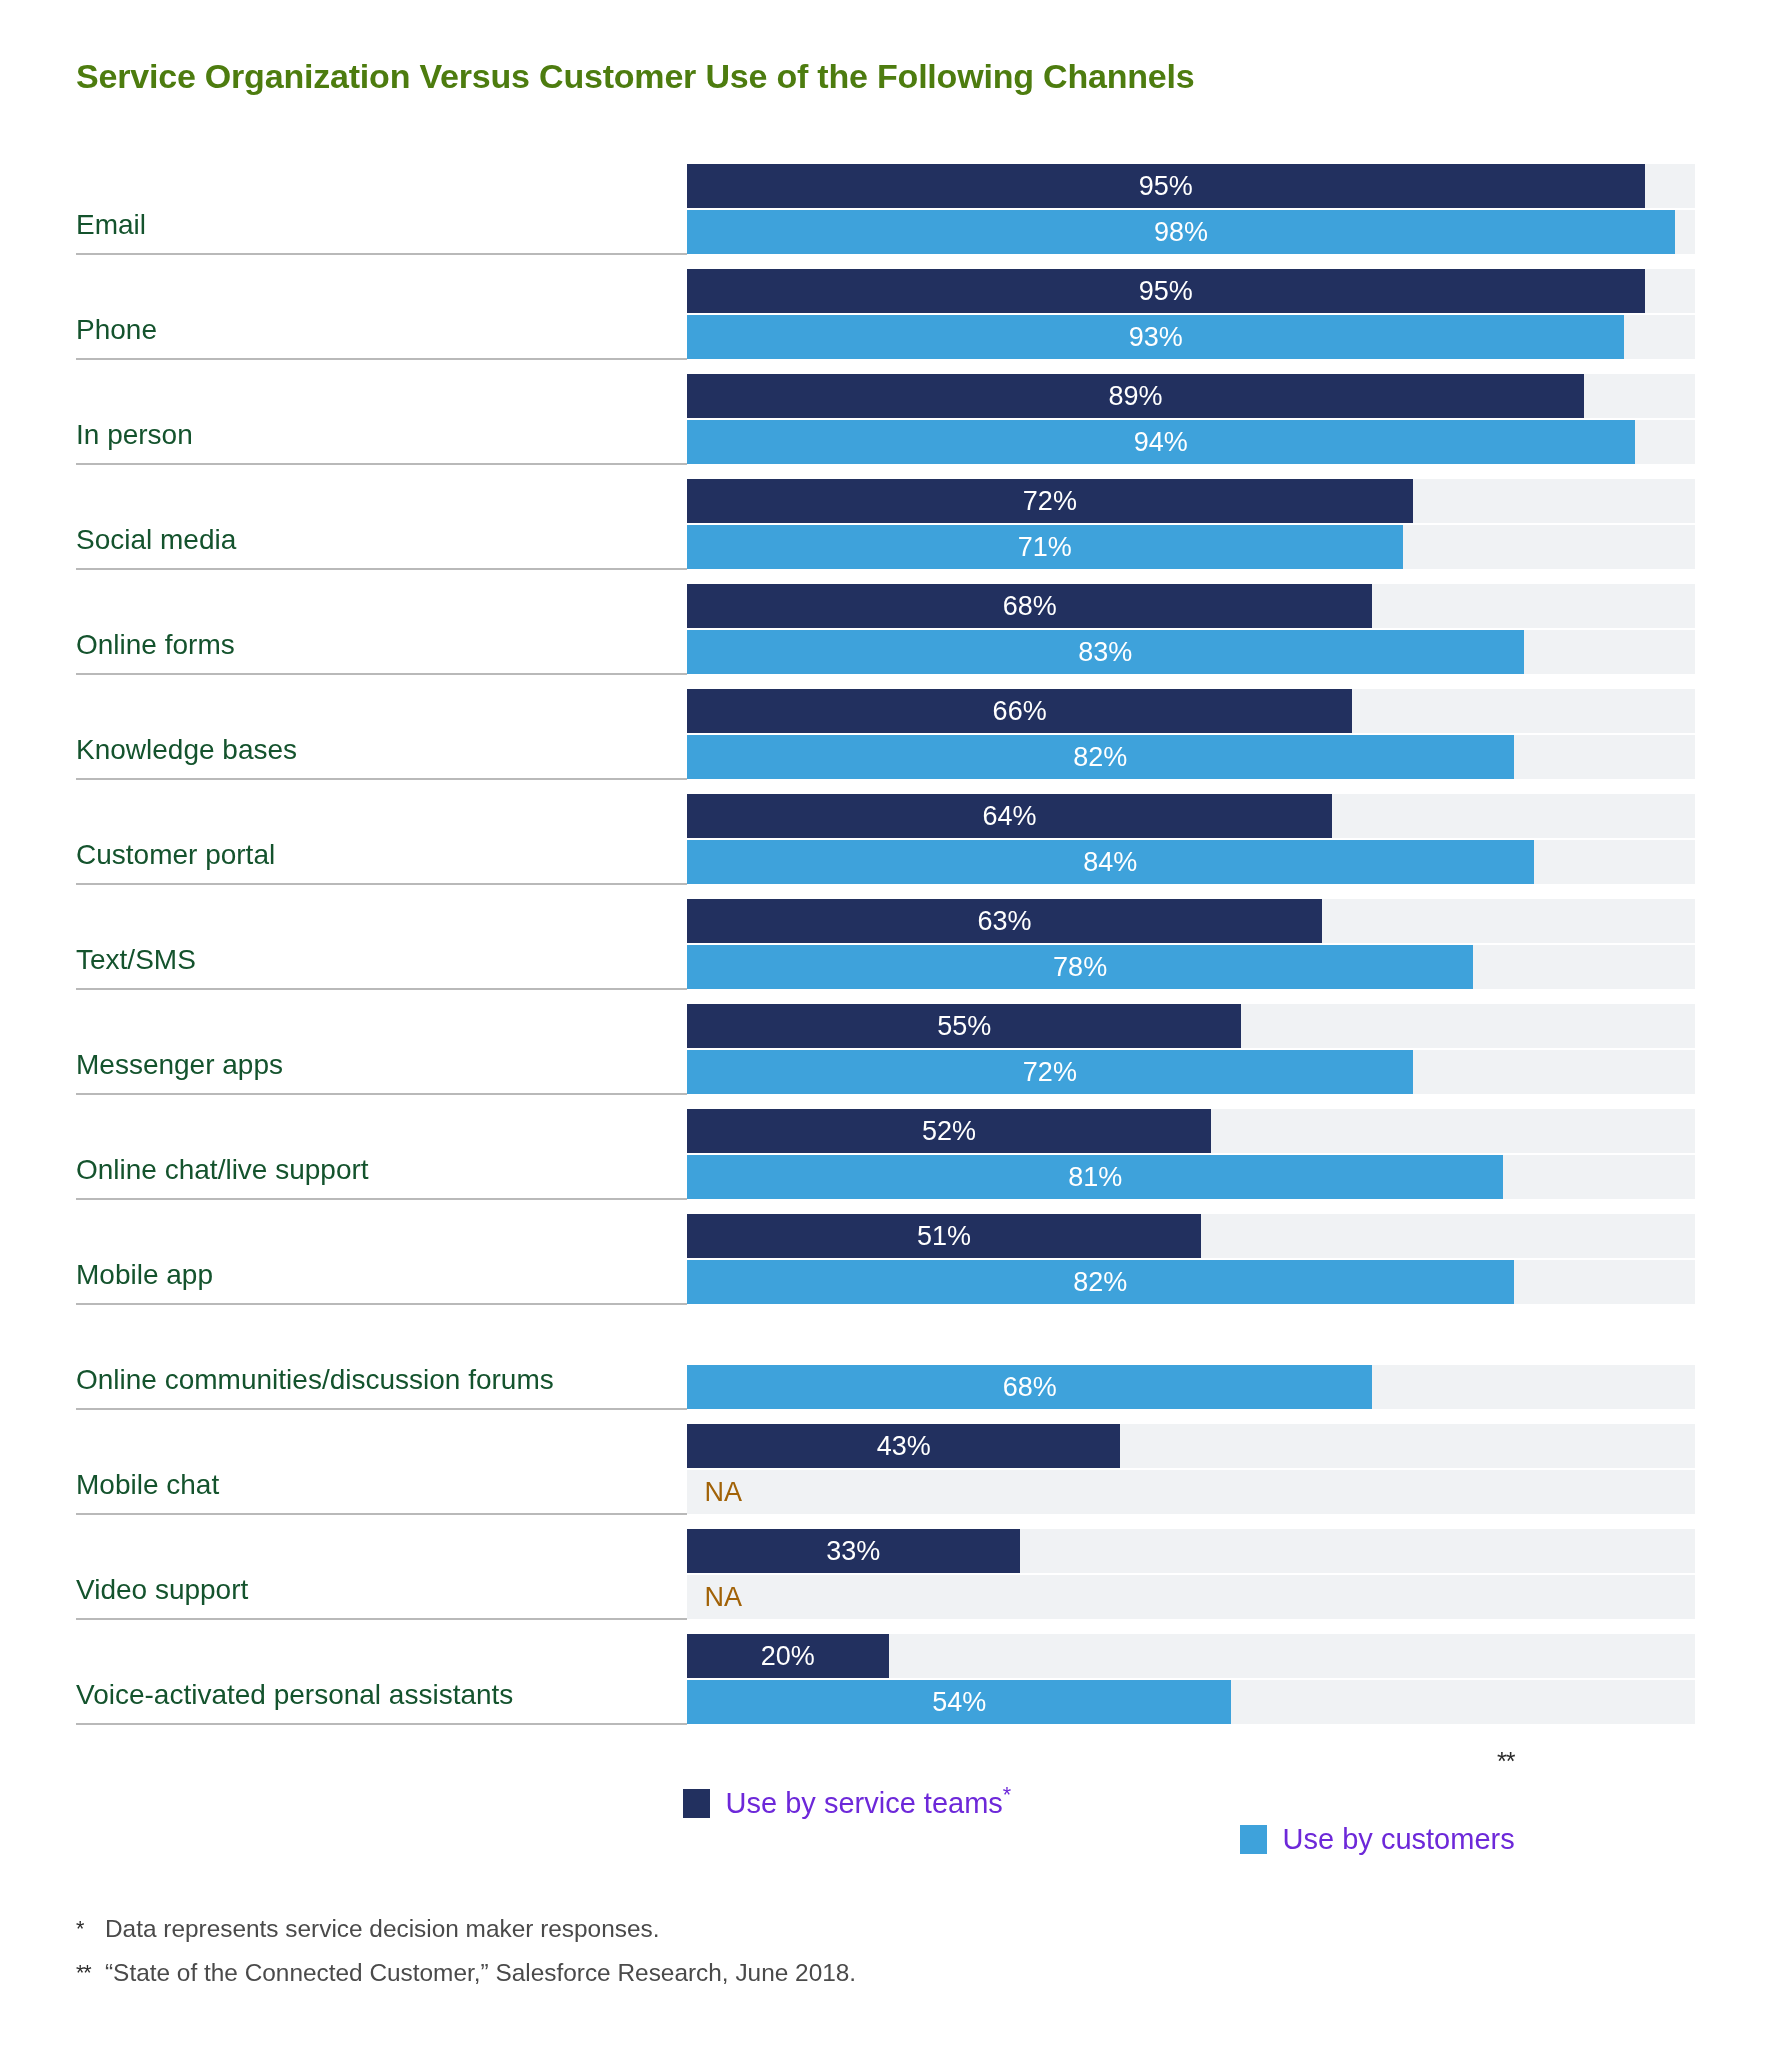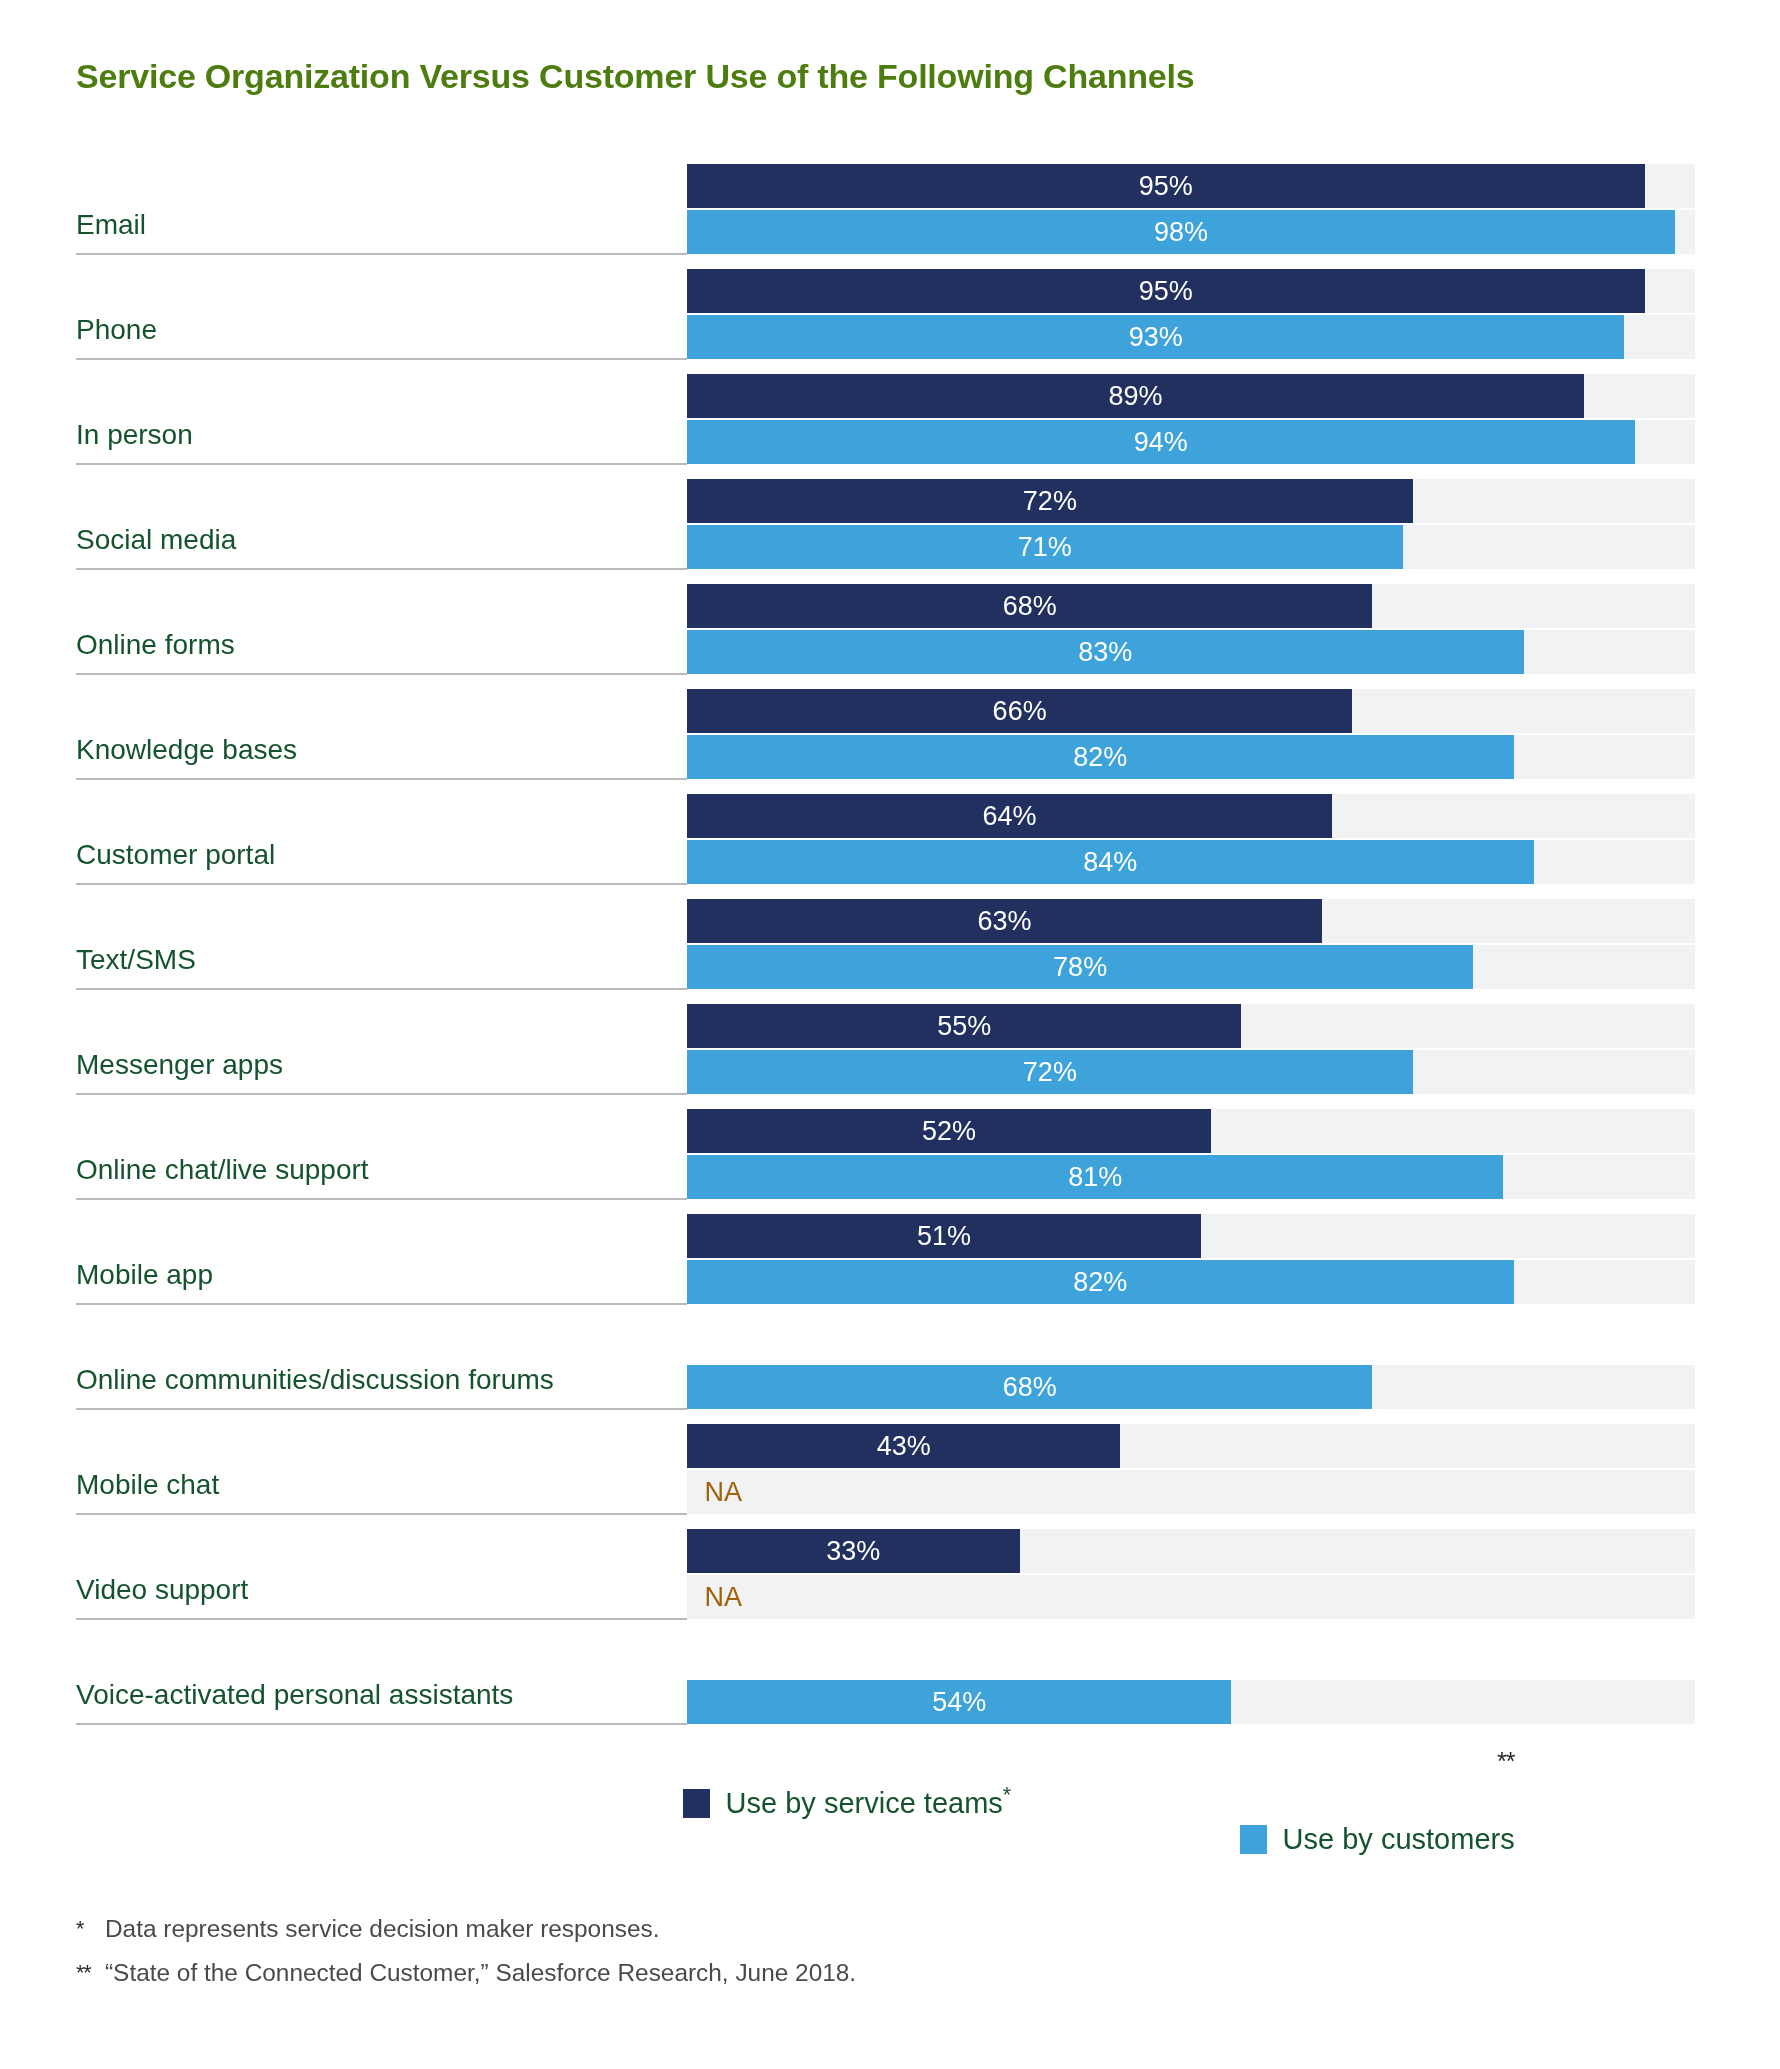--- a/index.html
+++ b/index.html
@@ -135,21 +135,21 @@
     width: 27px;
     height: 29px;
     margin-right: 15.6px;
     flex: 0 0 auto;
   }
   .legend-swatch.dark  { background: #22305f; }
   .legend-swatch.light { background: #3ea2db; }
 
   .legend-label {
     font-size: 29px;
-    color: #14532d;
+    color: #6d28d9;
     white-space: nowrap;
     line-height: 33px;
   }
   .legend-label .sup {
     font-size: 21.5px;
     vertical-align: super;
     line-height: 0;
   }
 
   .legend-marker {
@@ -377,20 +377,25 @@
             <span class="bar-value centered">33%</span>
           </div>
         </div>
         <div class="track bot">
           <span class="na-value">NA</span>
         </div>
       </div>
       <div class="row-group">
         <div class="row-label">Voice-activated personal assistants</div>
         <div class="row-rule"></div>
+        <div class="track top">
+          <div class="bar dark" style="width: 20%;">
+            <span class="bar-value centered">20%</span>
+          </div>
+        </div>
         <div class="track bot">
           <div class="bar light" style="width: 54%;">
             <span class="bar-value centered">54%</span>
           </div>
         </div>
       </div>
     </div>
 
   <div class="legend">
     <div class="legend-item teams">

